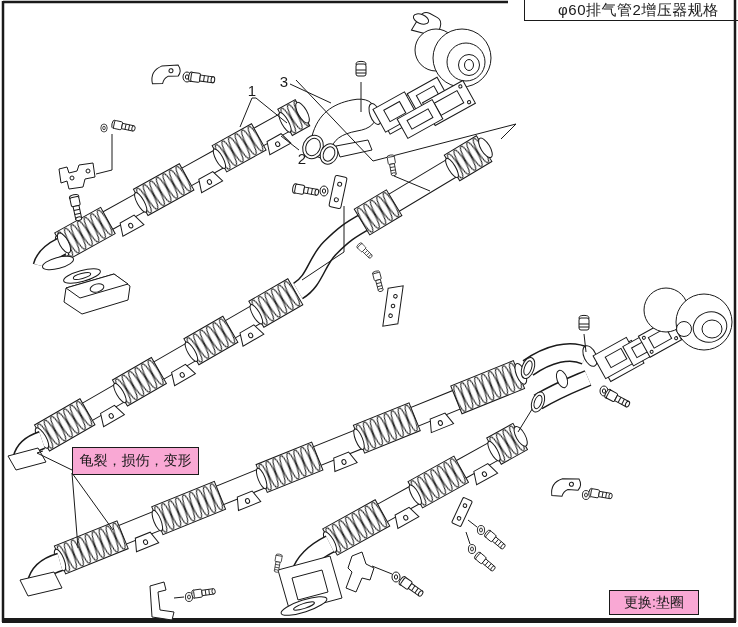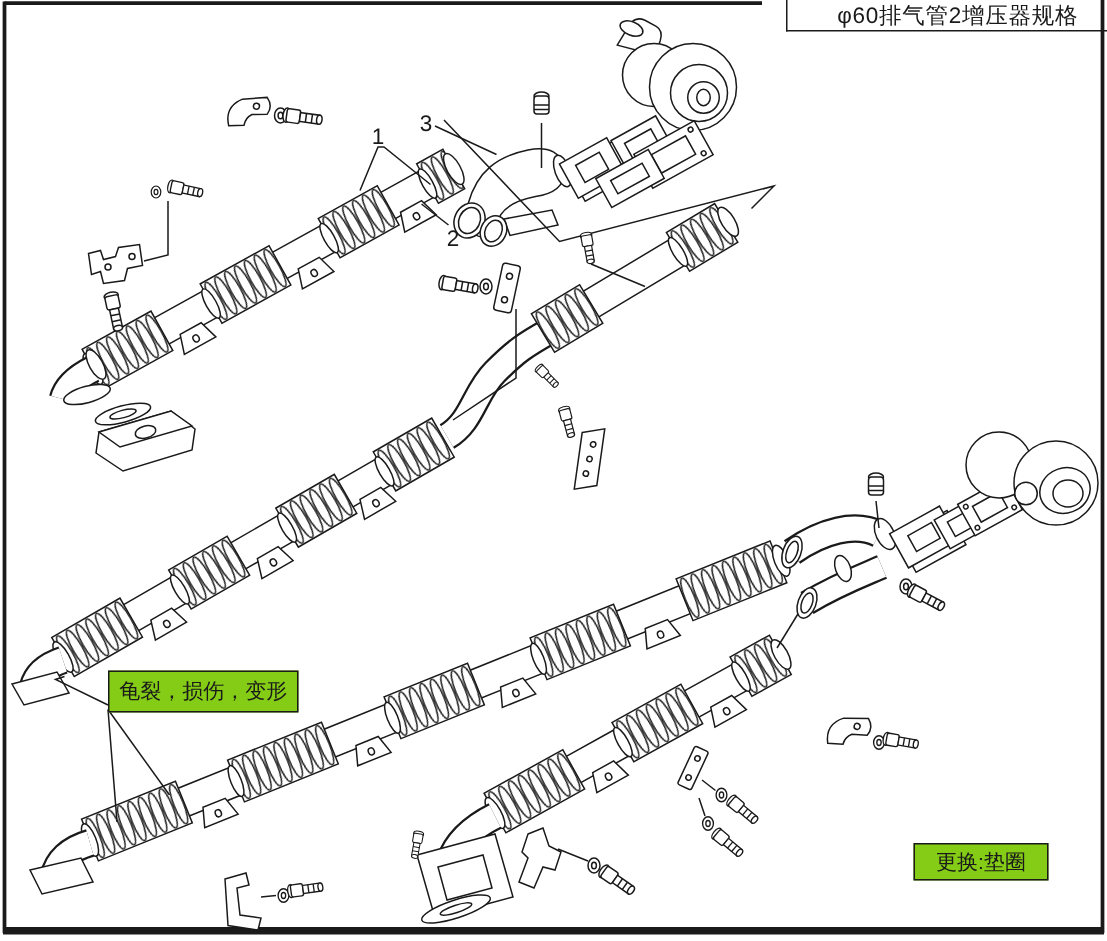--- a/index.html
+++ b/index.html
@@ -7,25 +7,25 @@
         font-family:"Liberation Sans",sans-serif;color:#1a1a1a;}
   .wh{fill:#fff;stroke:#1a1a1a;stroke-width:1;}
   .ln{fill:none;stroke:#1a1a1a;stroke-width:1;}
   .rib{fill:url(#rib);stroke:#1a1a1a;stroke-width:1;}
   .tO{fill:none;stroke:#1a1a1a;stroke-width:17;}
   .tI{fill:none;stroke:#fff;stroke-width:14;}
   .eO{fill:none;stroke:#1a1a1a;stroke-width:19;}
   .eI{fill:none;stroke:#fff;stroke-width:16;}
   svg text{font:15px "Liberation Sans",sans-serif;fill:#1a1a1a;}
   .overlay{position:absolute;display:flex;align-items:center;justify-content:center;
-           background:#84cc16;}
+           background:#f9a8d4;}
   .title{left:524px;top:0px;width:227px;height:20px;border-left:1.5px solid #1a1a1a;
          border-bottom:1.5px solid #1a1a1a;font-size:15px;letter-spacing:.5px;background:transparent;}
   .damage-box{left:72px;top:447px;width:125px;height:26px;border:1px solid #1a1a1a;font-size:14px;}
-  .replace-box{left:609px;top:562px;width:88px;height:23px;border:1px solid #1a1a1a;font-size:14px;}
+  .replace-box{left:609px;top:590px;width:88px;height:23px;border:1px solid #1a1a1a;font-size:14px;}
 </style>
 </head>
 <body>
 
 <div class="page">
 
 <svg width="738" height="627" viewBox="0 0 738 627">
   <defs>
     <pattern id="rib" patternUnits="userSpaceOnUse" x="0" y="-15" width="7.5" height="30">
       <rect width="7.5" height="30" fill="#fff"></rect>

